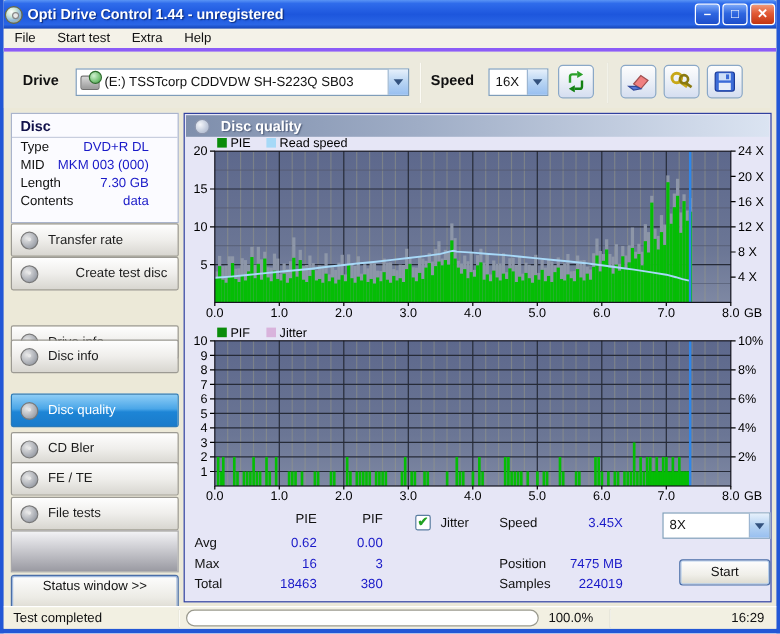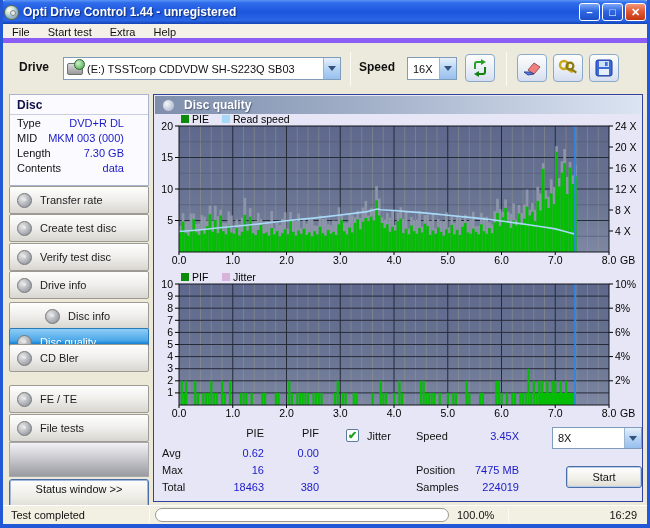--- a/index.html
+++ b/index.html
@@ -18,21 +18,21 @@
   .title-text { color:#fff; font-weight:bold; font-size:12px; text-shadow:1px 1px 1px #0a2a7a; margin-left:4px; white-space:nowrap; }
   .disc-ico { width:15px; height:15px; border-radius:50%; position:relative; flex:0 0 auto;
     background:radial-gradient(circle at 35% 30%, #fdfdfd 0%, #cfe8d8 30%, #8fb7d8 60%, #c8a84e 100%); border:1px solid #6a6a40;}
   .disc-ico::after { content:""; position:absolute; left:4.5px; top:4.5px; width:4px; height:4px; border-radius:50%; background:#e8e8e8; border:1px solid #888; }
   .winbtns { margin-left:auto; display:flex; gap:2px; }
   .winbtn { width:21px; height:18px; border-radius:3px; border:1px solid #fff;
     color:#fff; font-size:11px; font-weight:bold; line-height:16px; text-align:center;
     background:linear-gradient(180deg,#7aa7f8,#2f66e0 45%,#1d4ecb); }
   .winbtn.close { background:linear-gradient(180deg,#f0997a,#e25a35 45%,#c33511); }
   
-  .menubar { position:absolute; left:0; top:24px; width:644px; height:19px; background:#f4f2e8; border-bottom:5px solid #8b5cf6; display:flex; }
+  .menubar { position:absolute; left:0; top:24px; width:644px; height:19px; background:#f4f2e8; border-bottom:3px solid #8b5cf6; display:flex; }
   .menu-item { font-size:11px; color:#111; padding:2px 9px; }
   
   .toolbar { position:absolute; left:0; top:44px; width:639px; height:46px; background:#eceadd; }
   .tb-label { position:absolute; font-size:12px; font-weight:bold; color:#111; }
   .combo { position:absolute; background:#fff; border:1px solid #7f9db9; display:flex; align-items:center; font-size:11px; color:#111; }
   .combo .arrow-btn { margin-left:auto; width:17px; align-self:stretch;
      background:linear-gradient(180deg,#e6f0fb,#b7d4f3 50%,#98bff0); border-left:1px solid #9cb6d2; display:flex; align-items:center; justify-content:center; }
   .chev { width:0; height:0; border-left:4px solid transparent; border-right:4px solid transparent; border-top:5px solid #33527e; }
   .tb-sep { position:absolute; width:1px; background:#cbc7b6; border-right:1px solid #fbfaf4; }
   .tb-btn { position:absolute; width:30px; height:28px; border:1px solid #8aa8c8; border-radius:4px;
@@ -167,41 +167,37 @@
     <div class="info-row">
       <span>Contents</span>
       <span class="val">data</span>
     </div>
   </div>
 
   <div class="side-btn" style="top:186px;">
       <span class="cdico"></span>
       <span>Transfer rate</span>
     </div>
-  <div class="side-btn" style="top:214px;">
+  <div class="side-btn" style="top:214px;gap:23px;">
       <span class="cdico"></span>
       <span>Create test disc</span>
-    </div>
-  <div class="side-btn" style="top:243px;">
-      <span class="cdico"></span>
-      <span>Verify test disc</span>
     </div>
   <div class="side-btn" style="top:271px;">
       <span class="cdico"></span>
       <span>Drive info</span>
     </div>
-  <div class="side-btn" style="top:302px;padding-left:28px;">
+  <div class="side-btn" style="top:283px;">
       <span class="cdico"></span>
       <span>Disc info</span>
     </div>
   <div class="side-btn selected" style="top:328px;">
       <span class="cdico"></span>
       <span>Disc quality</span>
     </div>
-  <div class="side-btn" style="top:344px;">
+  <div class="side-btn" style="top:360px;">
       <span class="cdico"></span>
       <span>CD Bler</span>
     </div>
   <div class="side-btn" style="top:385px;">
       <span class="cdico"></span>
       <span>FE / TE</span>
     </div>
   <div class="side-btn" style="top:414px;">
       <span class="cdico"></span>
       <span>File tests</span>

